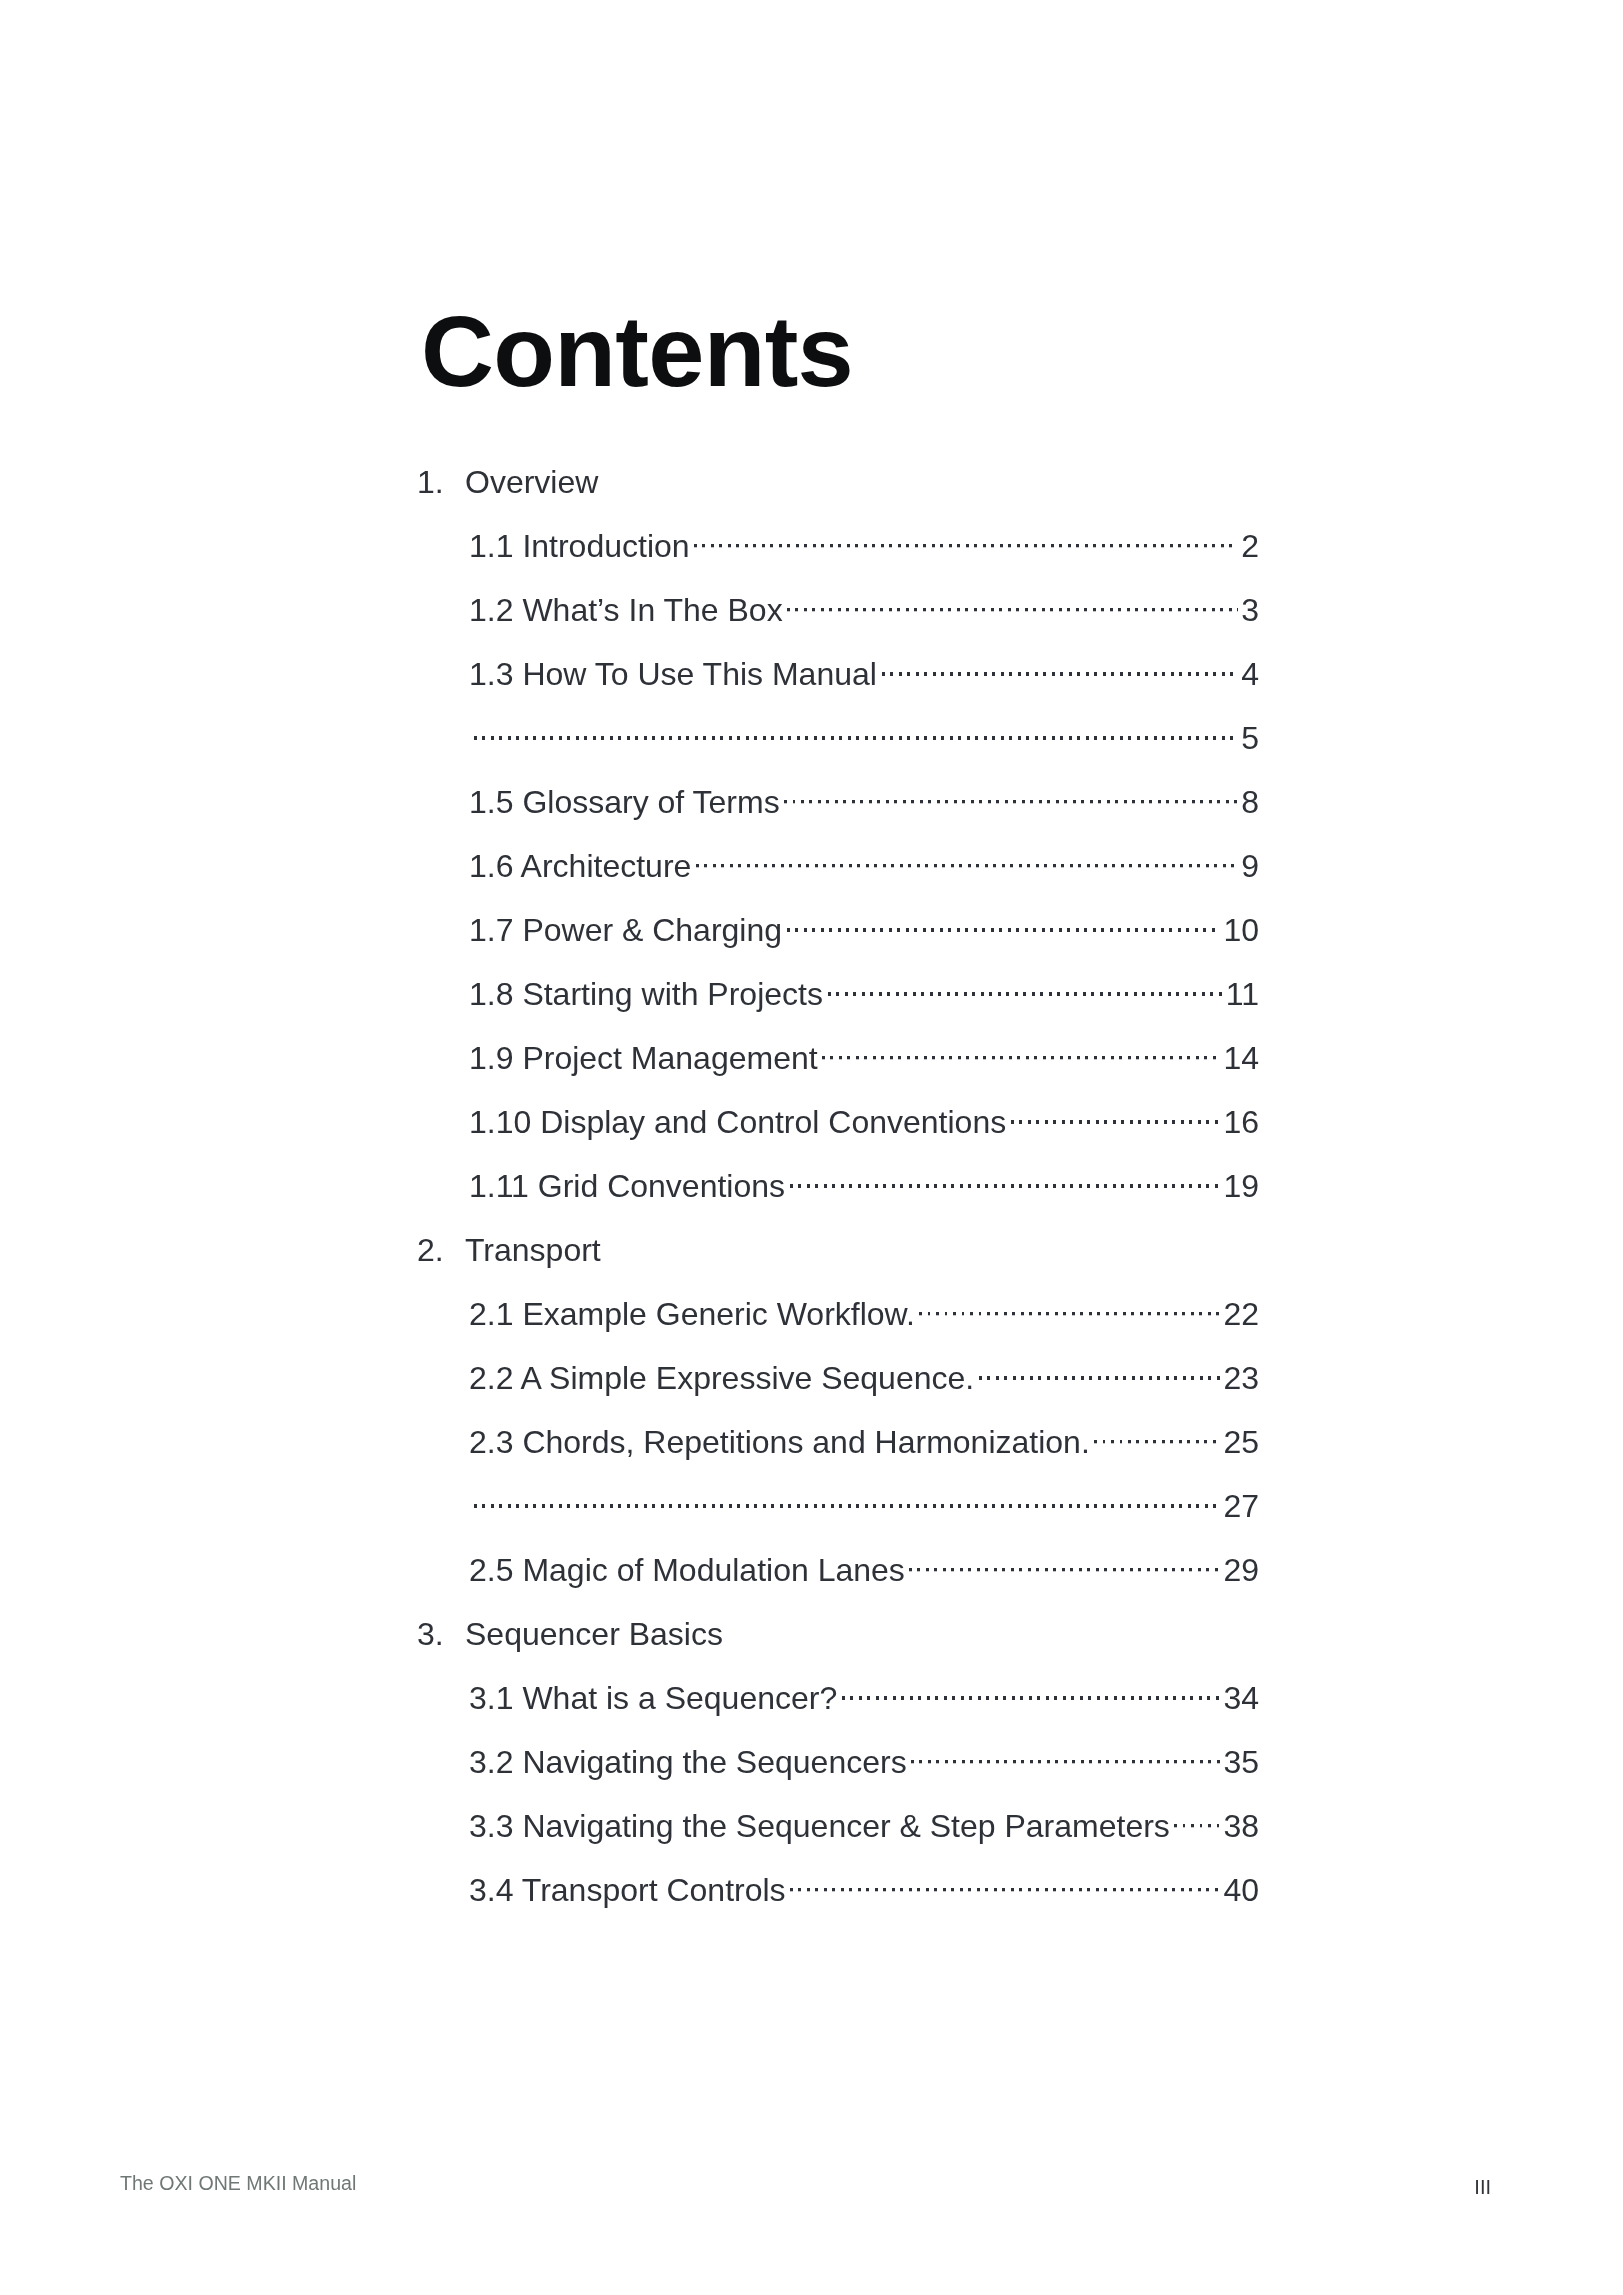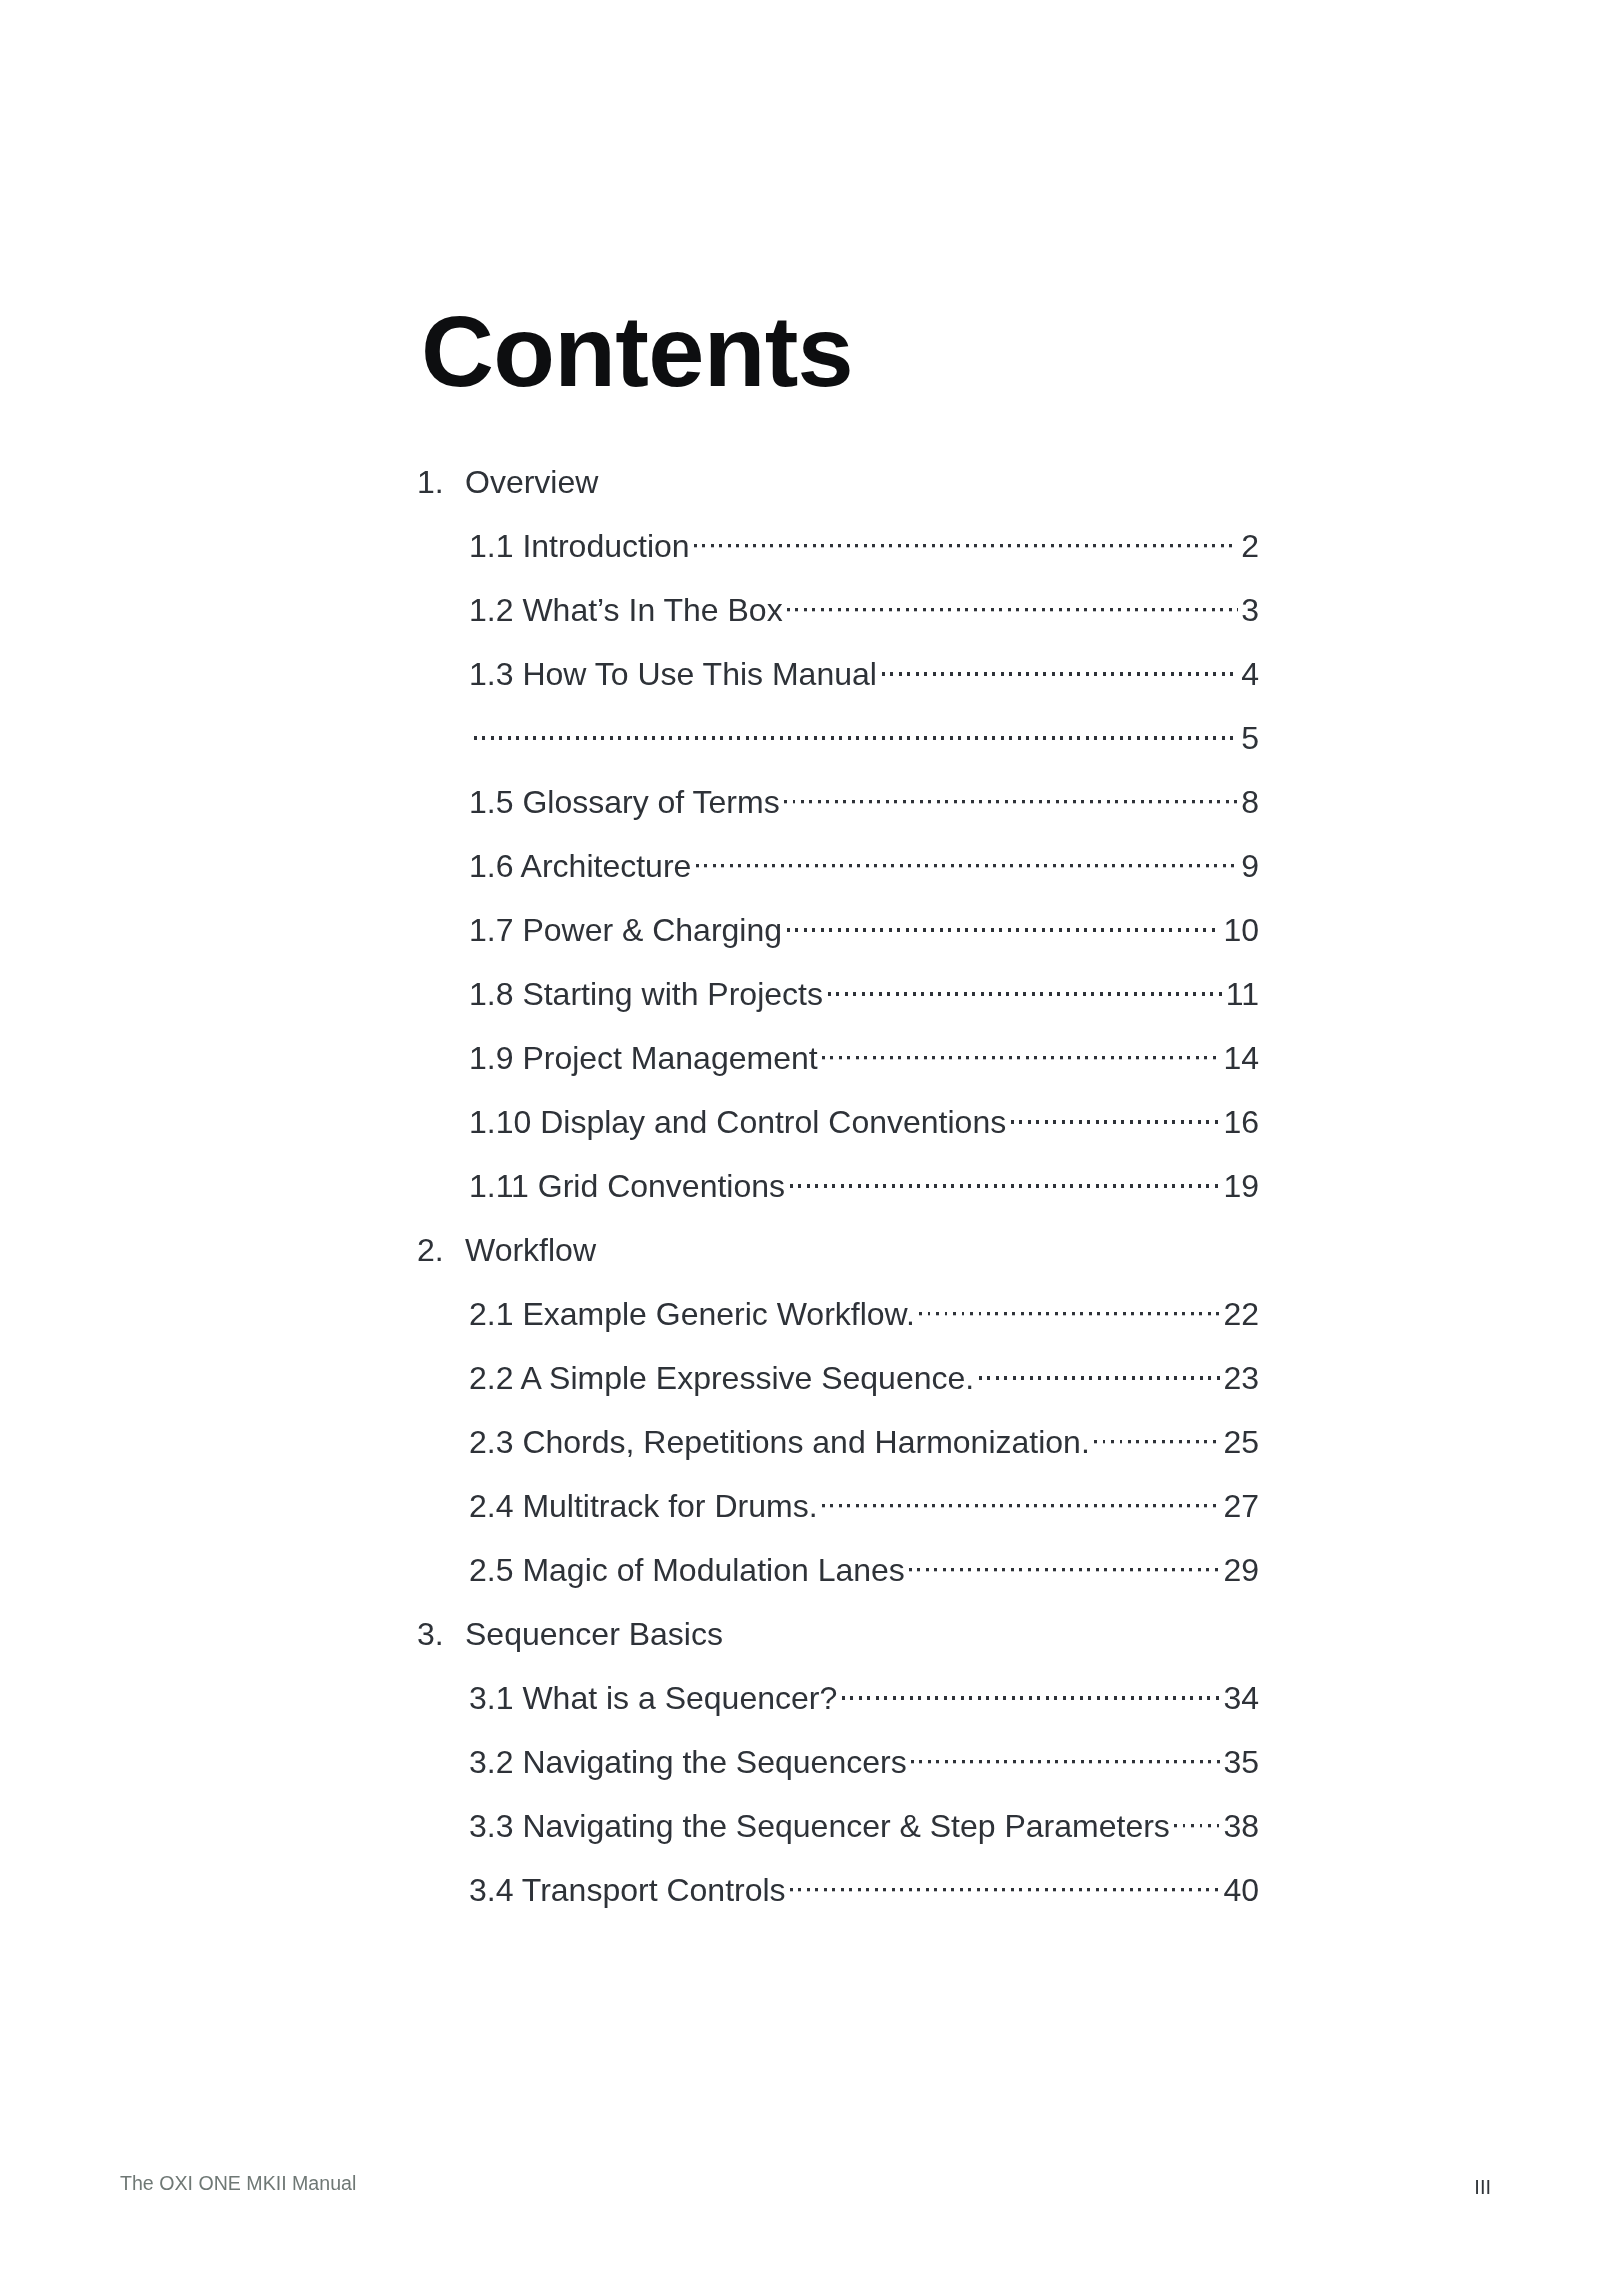--- a/index.html
+++ b/index.html
@@ -136,39 +136,38 @@
         <div class="dots"></div>
         <span class="pg">16</span>
       </div>
       <div class="toc-row entry">
         <span class="label">1.11 Grid Conventions</span>
         <div class="dots"></div>
         <span class="pg">19</span>
       </div>
       <div class="toc-row section">
         <span class="sec-num">2.</span>
-        <span class="sec-title">Workflow</span>
+        <span class="sec-title">Transport</span>
       </div>
       <div class="toc-row entry">
         <span class="label">2.1 Example Generic Workflow. </span>
         <div class="dots"></div>
         <span class="pg">22</span>
       </div>
       <div class="toc-row entry">
         <span class="label">2.2 A Simple Expressive Sequence.</span>
         <div class="dots"></div>
         <span class="pg">23</span>
       </div>
       <div class="toc-row entry">
         <span class="label">2.3 Chords, Repetitions and Harmonization.</span>
         <div class="dots"></div>
         <span class="pg">25</span>
       </div>
       <div class="toc-row entry">
-        <span class="label">2.4 Multitrack for Drums. </span>
         <div class="dots"></div>
         <span class="pg">27</span>
       </div>
       <div class="toc-row entry">
         <span class="label">2.5 Magic of Modulation Lanes </span>
         <div class="dots"></div>
         <span class="pg">29</span>
       </div>
       <div class="toc-row section">
         <span class="sec-num">3.</span>

